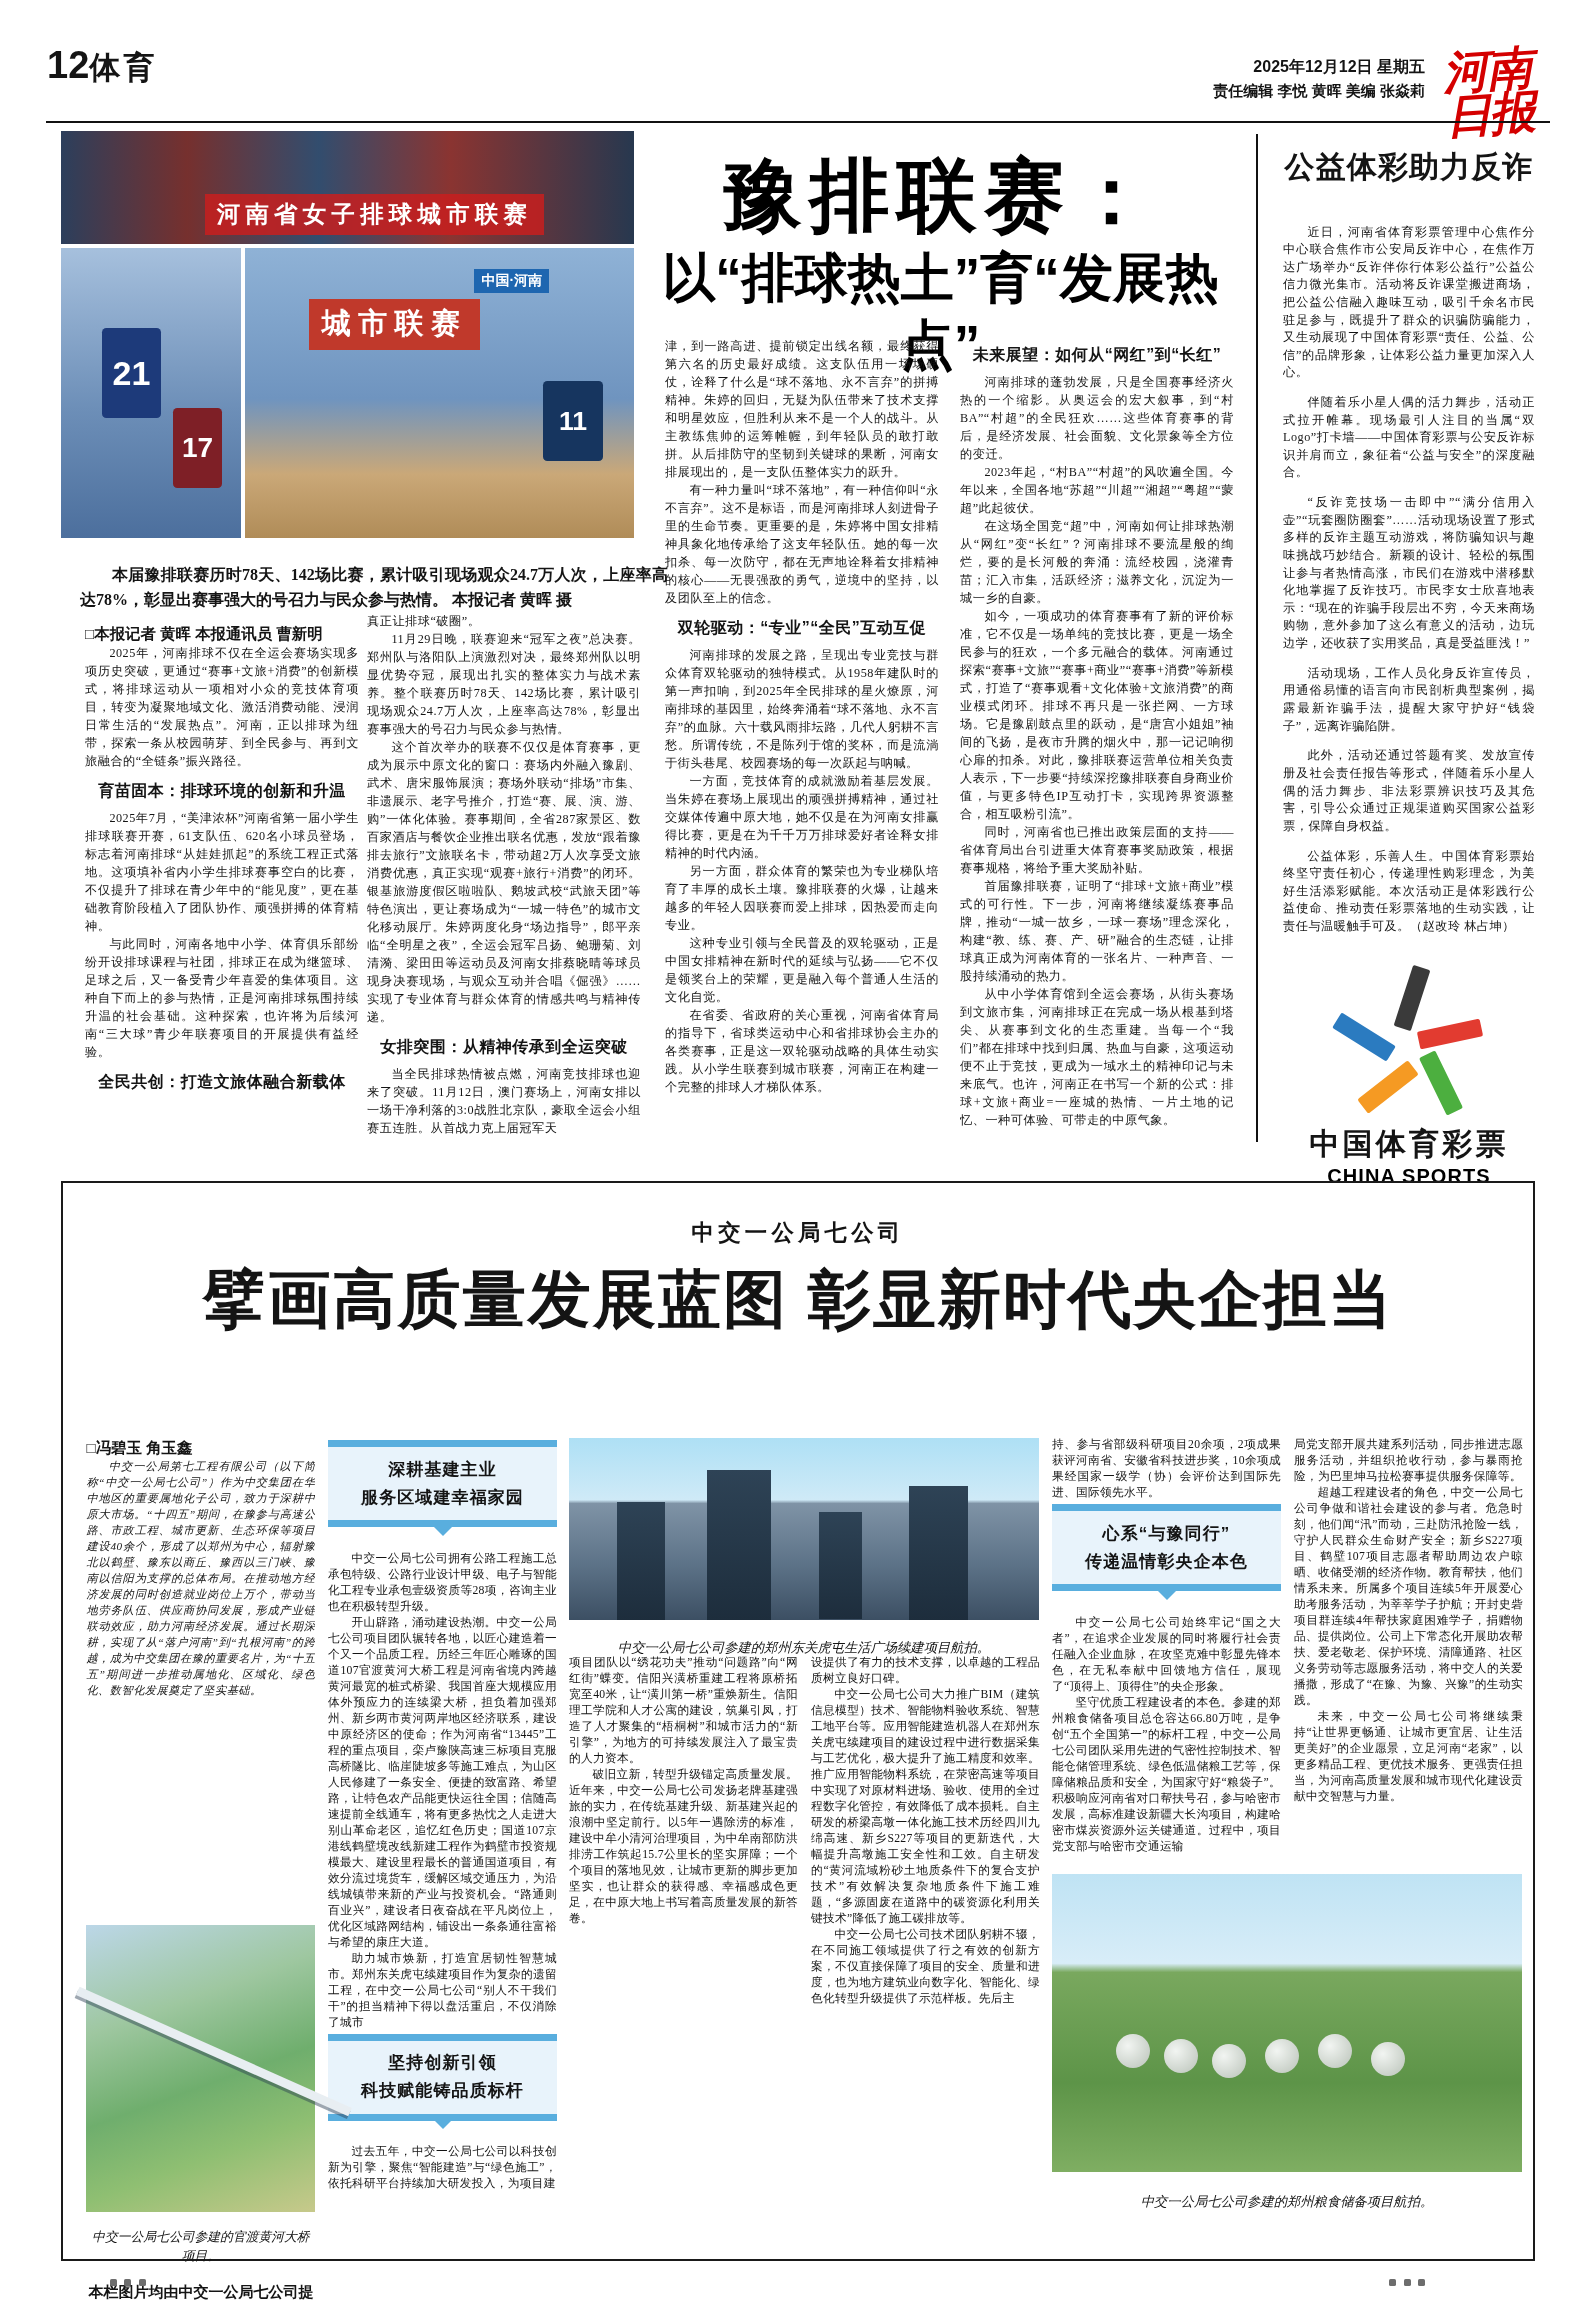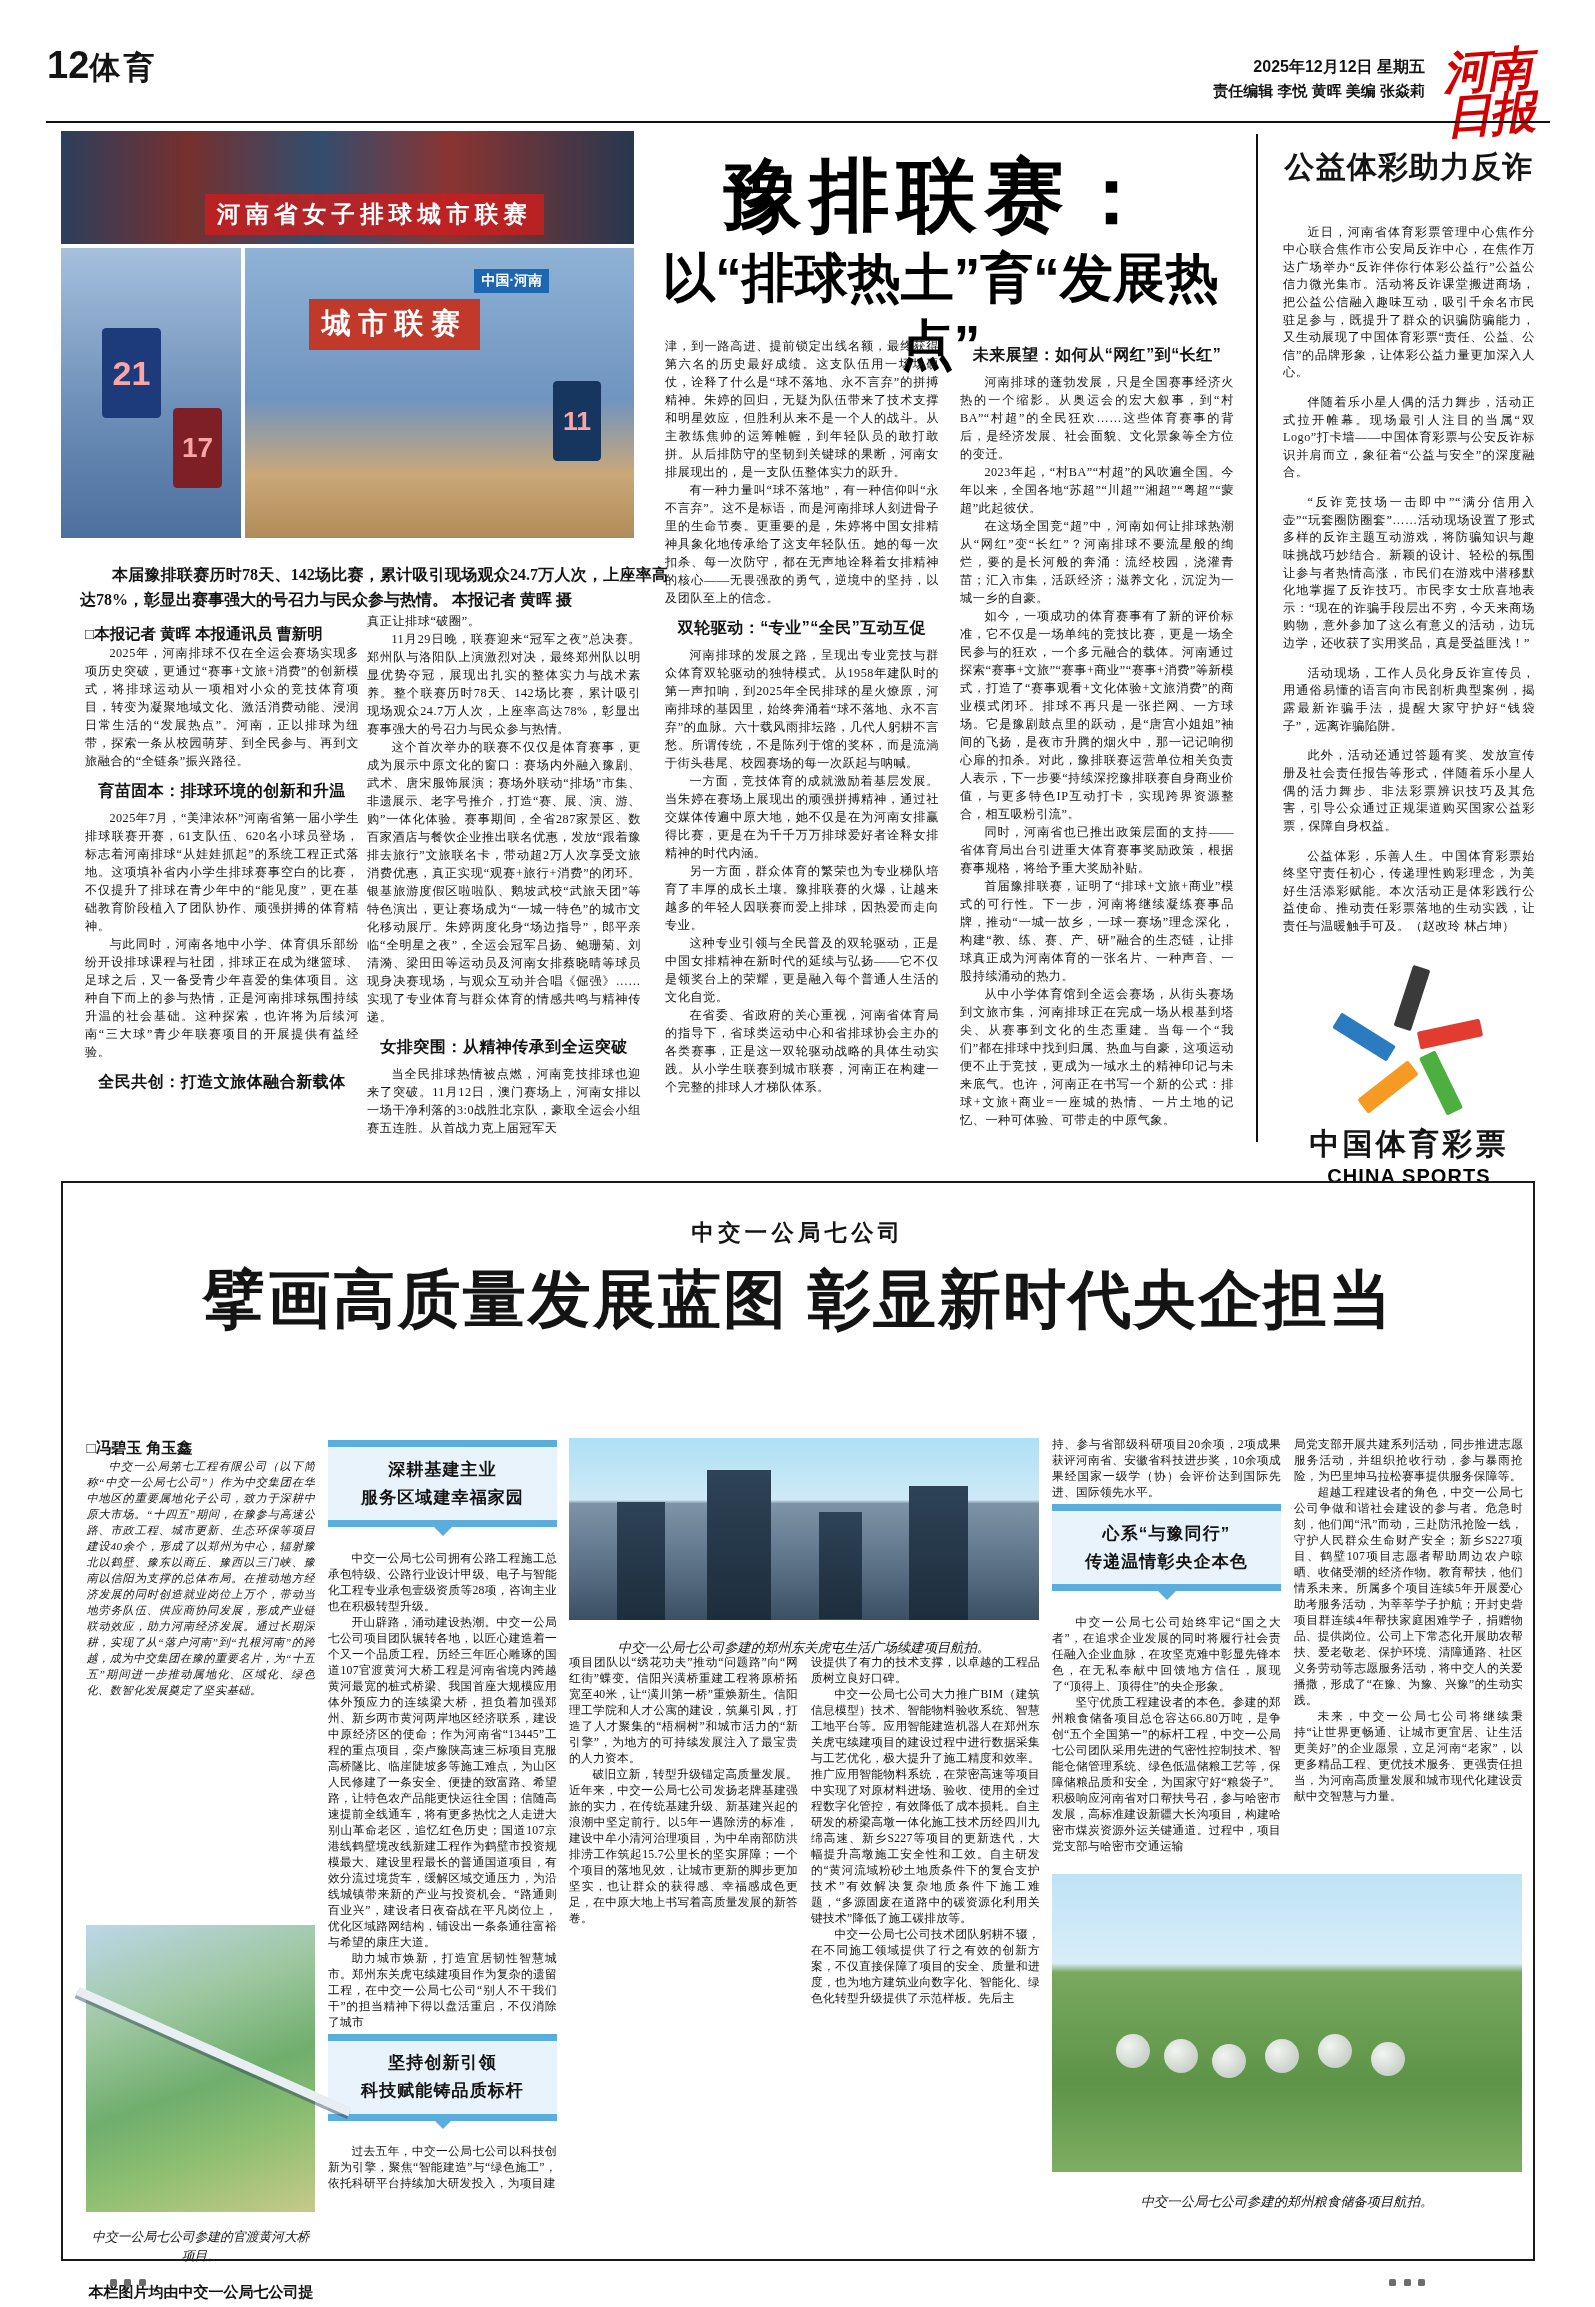--- a/index.html
+++ b/index.html
@@ -20,31 +20,31 @@
     transform:rotate(-4deg);letter-spacing:-2.1px;}
   .hdr-rule{position:absolute;left:46px;top:121px;width:1504px;height:1.6px;background:#111;}
   
   .collage{position:absolute;left:61px;top:131px;width:573px;height:407px;background:#fff;}
   .cg-top{position:absolute;left:0;top:0;width:573px;height:113px;
     background:linear-gradient(90deg,#2c3f5c 0%,#76302e 22%,#324d6e 45%,#8a3431 68%,#27384f 100%);}
   .cg-banner{position:absolute;left:144px;top:63px;background:rgba(200,30,30,.85);color:#fff;
     font-family:"Liberation Sans",sans-serif;font-weight:700;font-size:23.4px;padding:4.3px 11.7px;letter-spacing:5.3px;white-space:nowrap;}
   .cg-left{position:absolute;left:0;top:117px;width:180px;height:290px;
     background:linear-gradient(180deg,#a6c0dd 0%,#6d8fb8 55%,#4c6f9d 100%);}
-  .jersey{position:absolute;background:#1d3a7a;color:#fca5a5;font-family:"Liberation Sans",sans-serif;
+  .jersey{position:absolute;background:#1d3a7a;color:#ffffff;font-family:"Liberation Sans",sans-serif;
     font-weight:900;border-radius:4.3px;text-align:center;}
   .j1{left:41px;top:80px;width:59px;height:90px;font-size:34px;line-height:90px;}
   .j2{left:112px;top:160px;width:49px;height:80px;font-size:28px;line-height:80px;background:#7e1f26;}
   .cg-right{position:absolute;left:184px;top:117px;width:389px;height:290px;
     background:linear-gradient(180deg,#8fb2d6 0%,#6f94bf 52%,#caa878 78%,#b08c58 100%);}
   .cg-tag{position:absolute;left:229px;top:21px;background:#1e66b0;color:#fff;font-family:"Liberation Sans",sans-serif;
     font-size:14px;padding:3.2px 7.4px;font-weight:700;}
   .cg-banner2{position:absolute;left:64px;top:51px;background:#c0392b;color:#fff;font-family:"Liberation Sans",sans-serif;
     font-weight:900;font-size:29px;padding:5.3px 12.8px;letter-spacing:7.4px;}
-  .j3{left:308px;top:133px;width:48px;height:80px;font-size:26.6px;line-height:80px;background:#16355f;}
+  .j3{left:298px;top:133px;width:60px;height:80px;font-size:26.6px;line-height:80px;background:#16355f;}
   
   .lead-headline{position:absolute;left:636px;top:152px;width:609px;text-align:center;
     font-family:"Liberation Sans",sans-serif;font-weight:900;color:#000;}
   .lead-h1{font-size:80px;line-height:1.1;letter-spacing:7.4px;}
   .lead-h2{font-size:53px;line-height:1.25;letter-spacing:0px;margin-top:5.3px;}
   
   .lead-caption{position:absolute;left:80px;top:547px;width:588px;
     font-weight:700;font-size:16px;line-height:24.5px;text-align:justify;text-indent:2em;}
   .lcol{position:absolute;width:274px;overflow:hidden;text-align:justify;}
   .lcol p, .fcol p{margin:0;}

